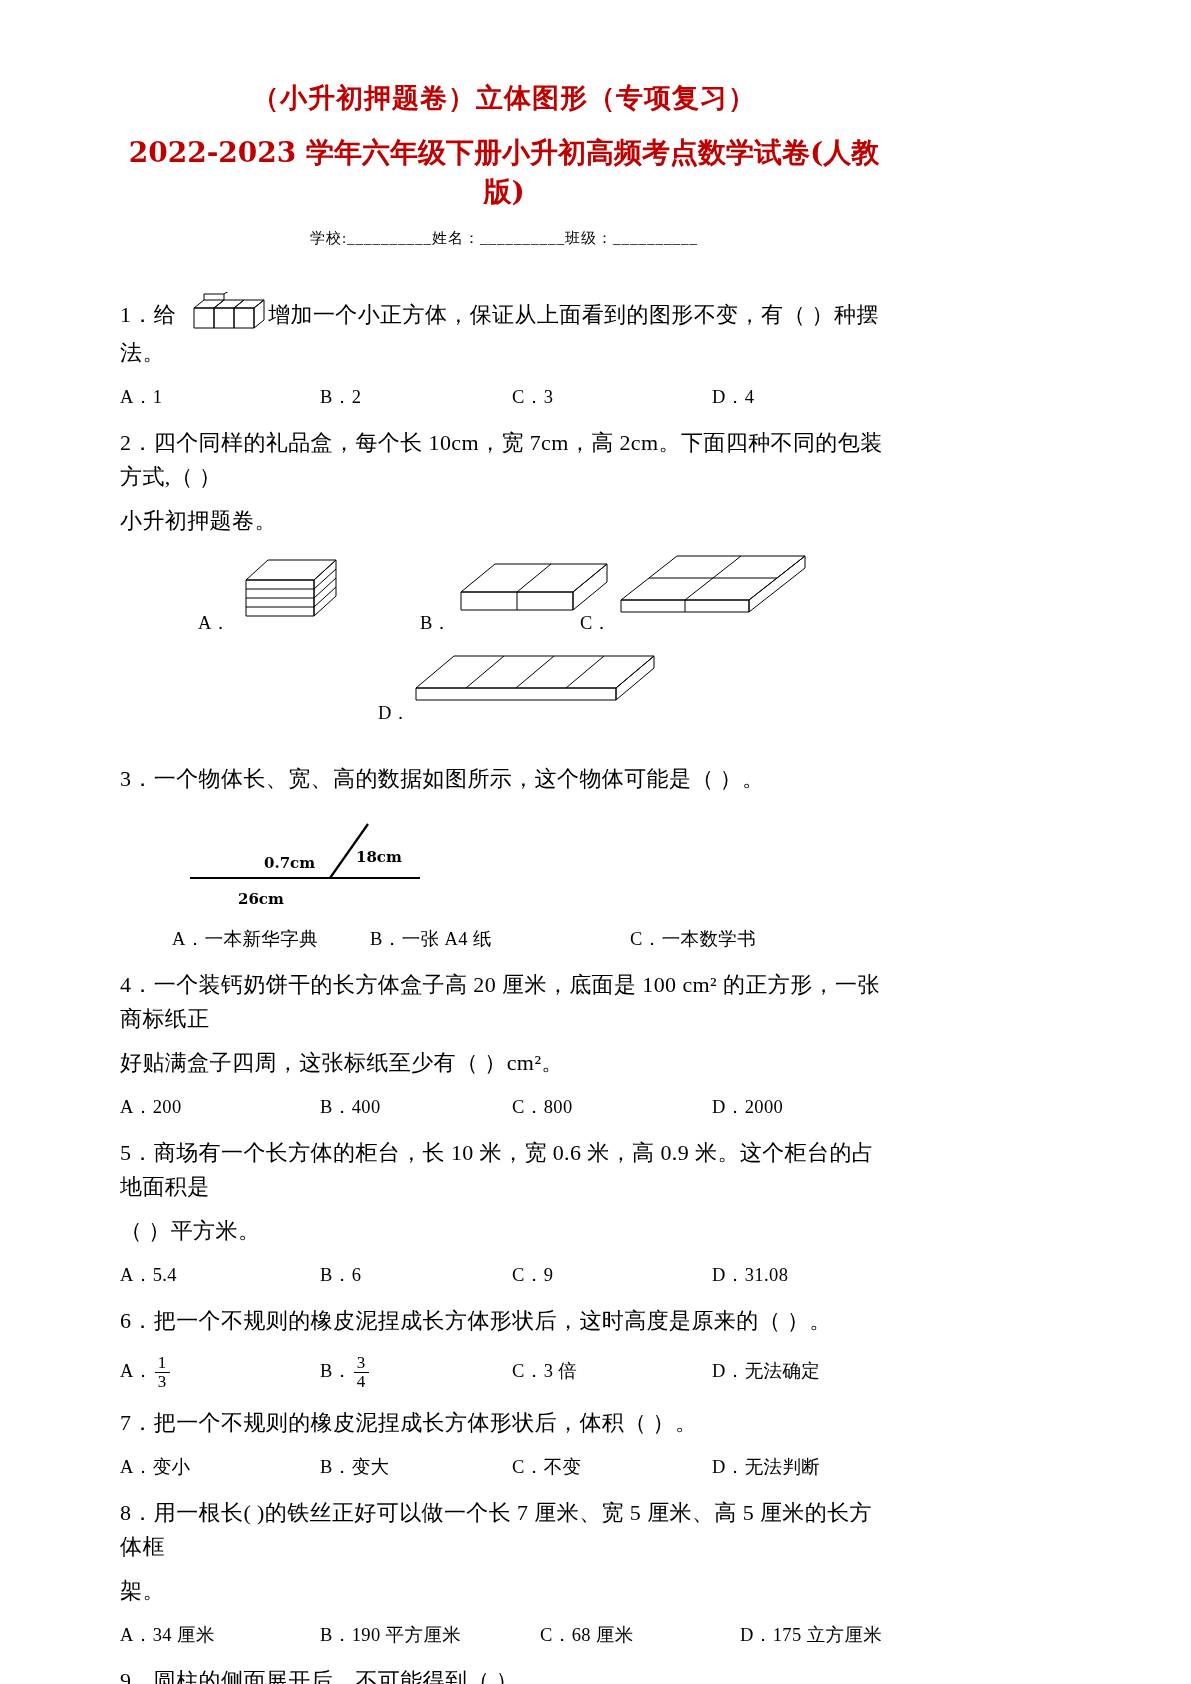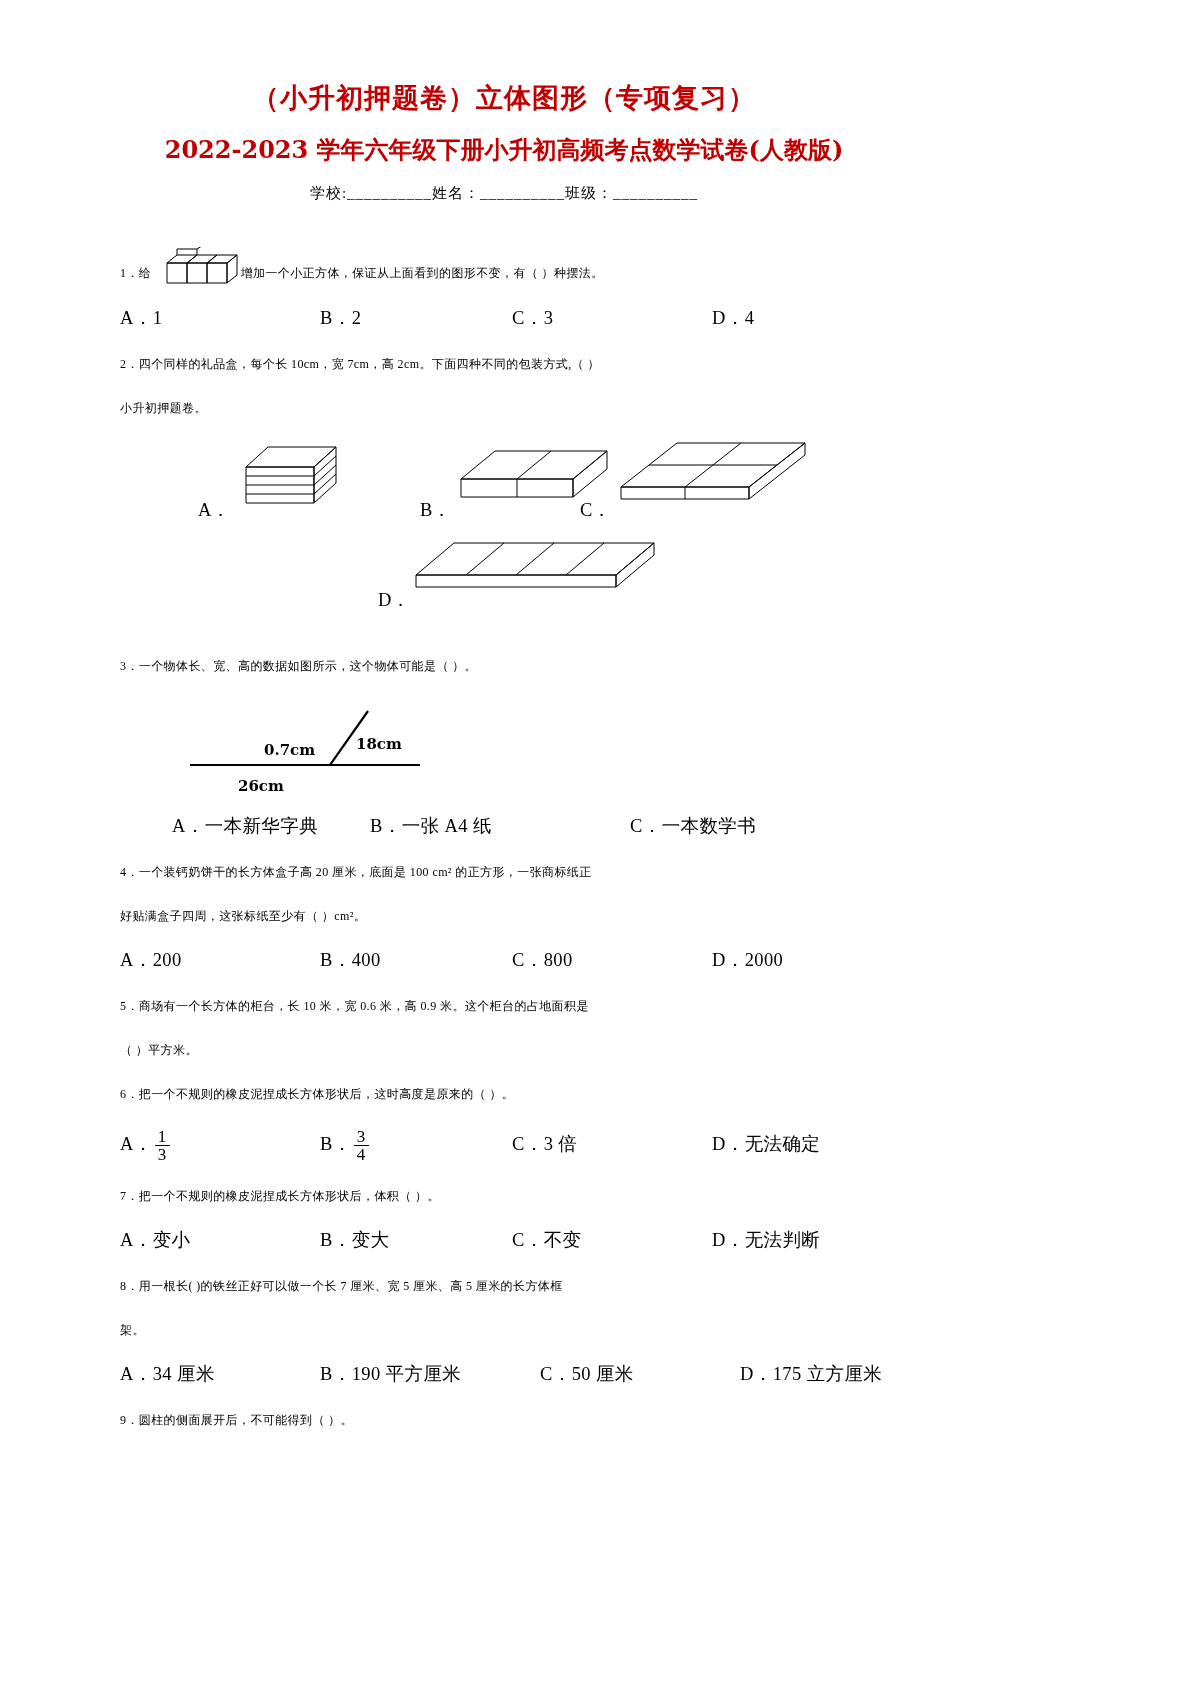--- a/index.html
+++ b/index.html
@@ -22,21 +22,21 @@
     font-size:27px;
     font-weight:bold;
     letter-spacing:1px;
     line-height:1.5;
     margin:0 0 14px 0;
     font-family:"Liberation Serif", serif;
   }
   .title2 {
     text-align:center;
     color:#c00000;
-    font-size:24px;
+    font-size:28px;
     font-weight:bold;
     letter-spacing:0px;
     line-height:1.4;
     margin:0 0 18px 0;
     font-family:"DejaVu Serif", serif;
   }
   .fillline {
     text-align:center;
     font-size:15px;
     letter-spacing:1px;
@@ -44,21 +44,21 @@
     color:#000;
   }
   .fillline span { white-space:pre; }
   .section-head {
     font-size:19px;
     font-weight:bold;
     margin:0 0 18px 58px;
     letter-spacing:1px;
   }
   .q {
-    font-size:12px;
+    font-size:22px;
     line-height:34px;
     margin:0 0 10px 0;
     letter-spacing:0.4px;
   }
   .opts {
     display:flex;
     font-size:18.5px;
     line-height:34px;
     margin:0 0 12px 0;
     letter-spacing:0.4px;
@@ -228,20 +228,26 @@
     <div class="o3">C．800</div>
     <div class="o4">D．2000</div>
   </div>
 
   <div class="q">
     <span>5．</span><span>商场有一个长方体的柜台，长 10 米，宽 0.6 米，高 0.9 米。这个柜台的占地面积是</span>
   </div>
   <div class="q">
     <span>（    ）平方米。</span>
   </div>
+  <div class="opts">
+    <div class="o1">A．5.4</div>
+    <div class="o2">B．6</div>
+    <div class="o3">C．9</div>
+    <div class="o4">D．31.08</div>
+  </div>
 
   <div class="q">
     <span>6．</span><span>把一个不规则的橡皮泥捏成长方体形状后，这时高度是原来的（    ）。</span>
   </div>
   <div class="opts" style="line-height:46px;">
     <div class="o1">
       <span>A．</span><span class="frac"><span class="n">1</span><span class="d">3</span></span>
     </div>
     <div class="o2">
       <span>B．</span><span class="frac"><span class="n">3</span><span class="d">4</span></span>
@@ -262,21 +268,21 @@
 
   <div class="q">
     <span>8．</span><span>用一根长(        )的铁丝正好可以做一个长 7 厘米、宽 5 厘米、高 5 厘米的长方体框</span>
   </div>
   <div class="q">
     <span>架。</span>
   </div>
   <div class="opts">
     <div style="width:200px;">A．34 厘米</div>
     <div style="width:220px;">B．190 平方厘米</div>
-    <div style="width:200px;">C．50 厘米</div>
+    <div style="width:200px;">C．68 厘米</div>
     <div style="flex:1;">D．175 立方厘米</div>
   </div>
 
   <div class="q">
     <span>9．</span><span>圆柱的侧面展开后，不可能得到（    ）。</span>
   </div>
 
 </div>
 
 </body></html>

